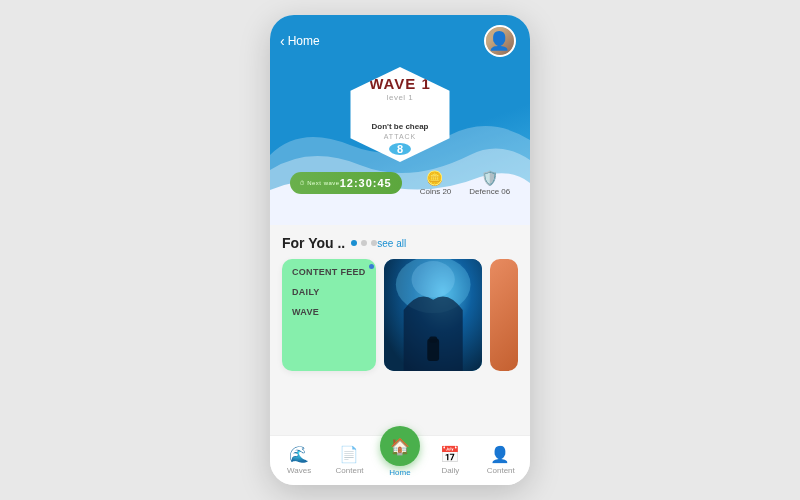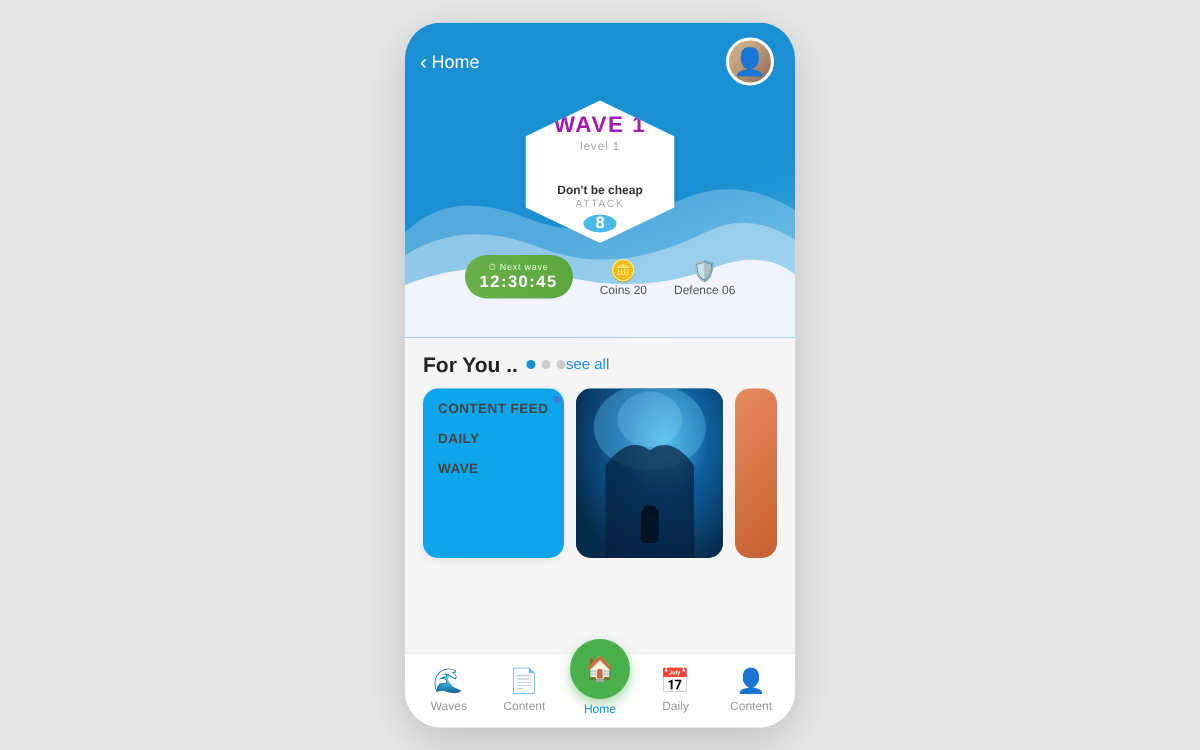--- a/index.html
+++ b/index.html
@@ -102,21 +102,21 @@
       height: 95px;
       background: #fff;
       clip-path: polygon(50% 0%, 95% 25%, 95% 75%, 50% 100%, 5% 75%, 5% 25%);
       display: flex;
       flex-direction: column;
       align-items: center;
       justify-content: center;
       padding: 10px 8px 8px;
     }
     .wave-label {
-      color: #a21caf;
+      color: #7f1d1d;
       font-size: 15px;
       font-weight: 800;
       letter-spacing: 1px;
       line-height: 1.1;
     }
     .level-label {
       color: #aaa;
       font-size: 8px;
       letter-spacing: 0.5px;
       margin-bottom: 4px;
@@ -162,21 +162,21 @@
       gap: 18px;
       padding: 8px 12px 4px;
       position: relative;
       z-index: 2;
     }
     .next-wave-btn {
       background: linear-gradient(90deg, #6ab04c, #5ca73d);
       border-radius: 20px;
       padding: 5px 10px;
       display: flex;
-      flex-direction: column;
+      flex-direction: row;
       align-items: center;
       min-width: 70px;
     }
     .next-wave-text {
       color: #e0ffd0;
       font-size: 6px;
       letter-spacing: 0.5px;
     }
     .next-wave-timer {
       color: #fff;
@@ -240,21 +240,21 @@
       font-size: 10px;
       cursor: pointer;
     }
 
     
     .cards-row {
       display: flex;
       gap: 8px;
     }
     .menu-card {
-      background: #0ea5e9;
+      background: #86efac;
       border-radius: 10px;
       padding: 8px 10px;
       display: flex;
       flex-direction: column;
       gap: 10px;
       min-width: 85px;
       box-shadow: 0 2px 6px rgba(0,0,0,0.06);
     }
     .menu-item {
       font-size: 9px;

